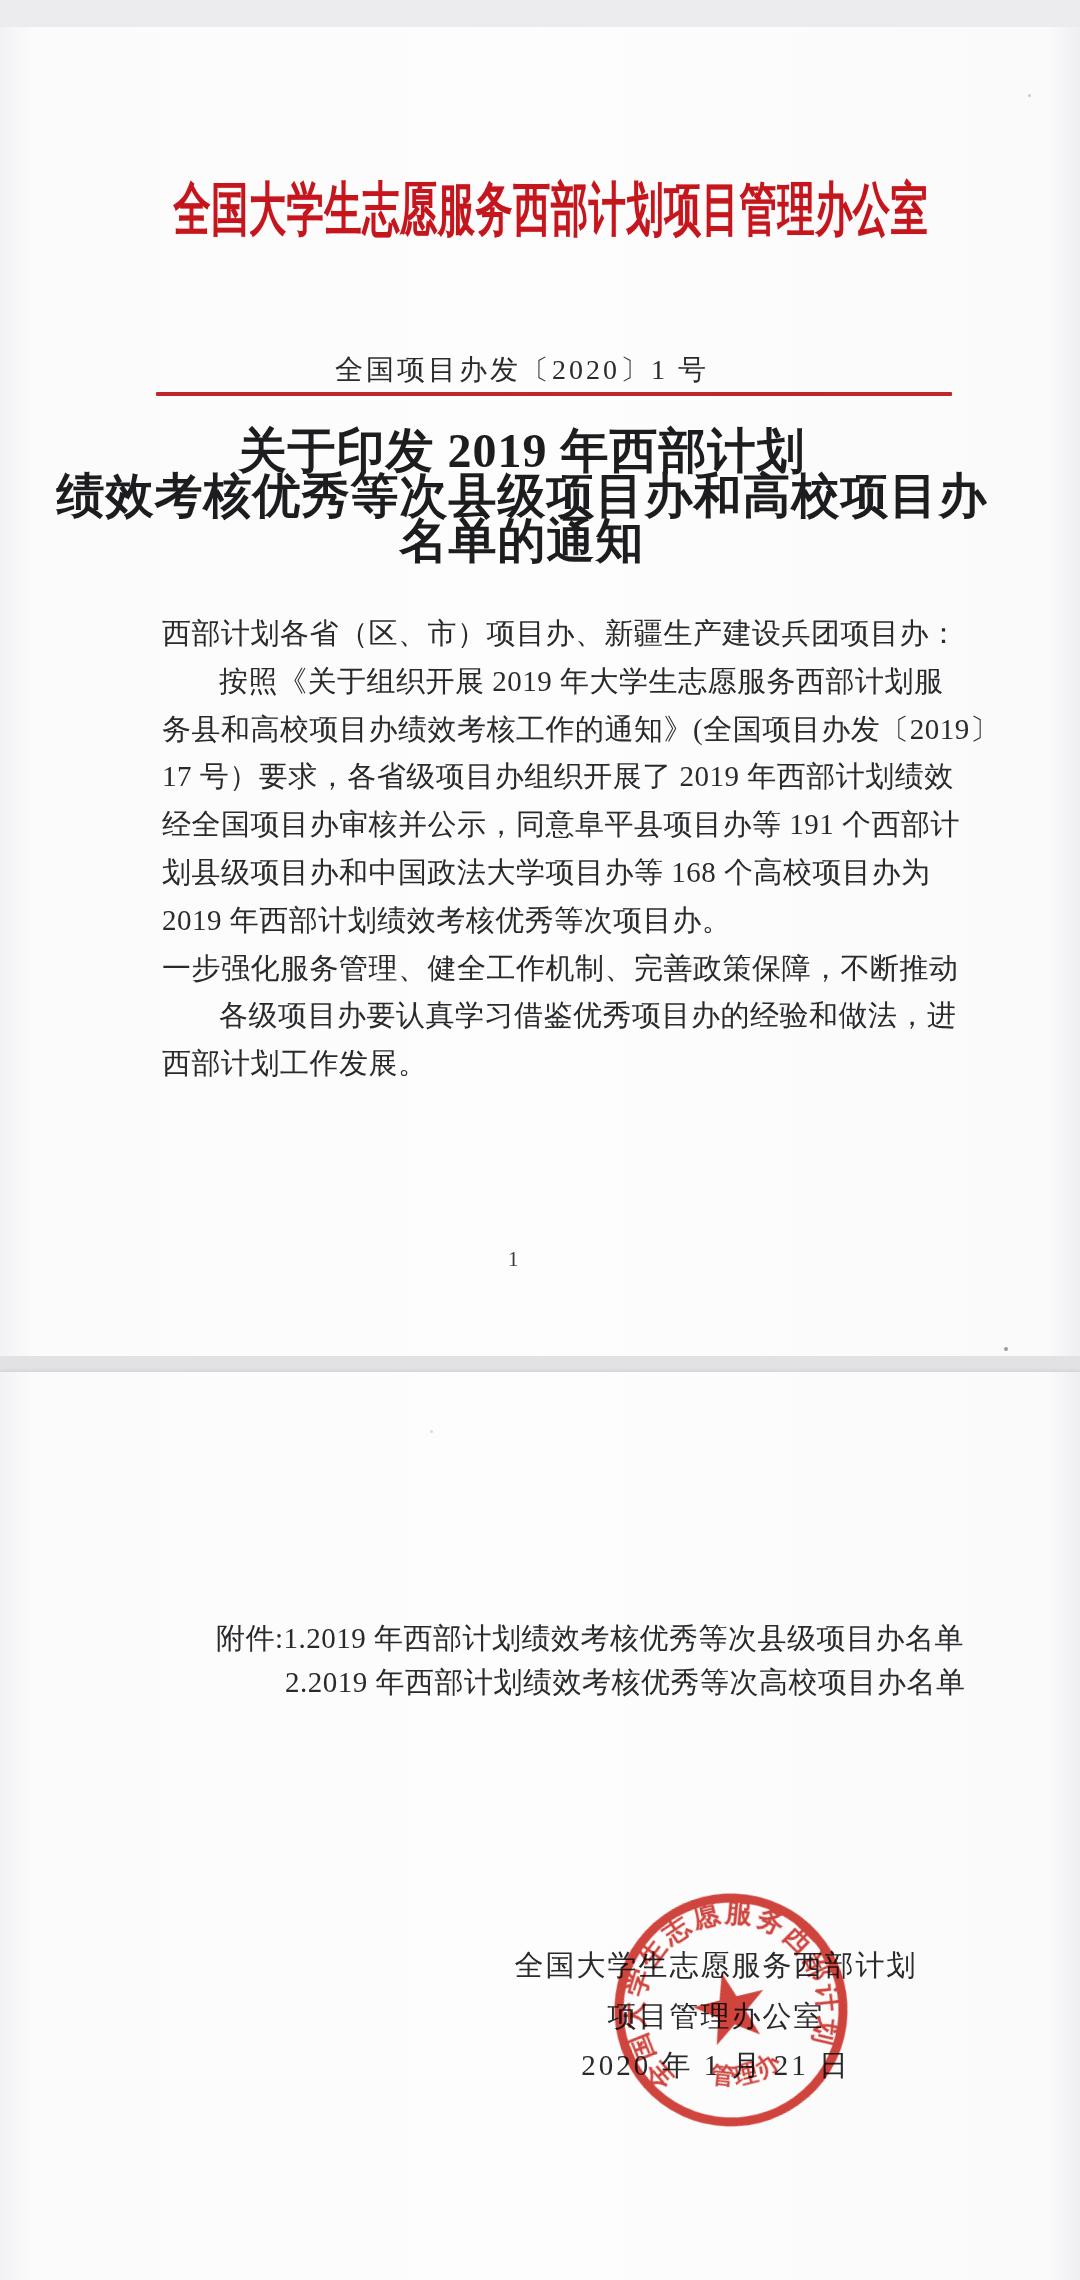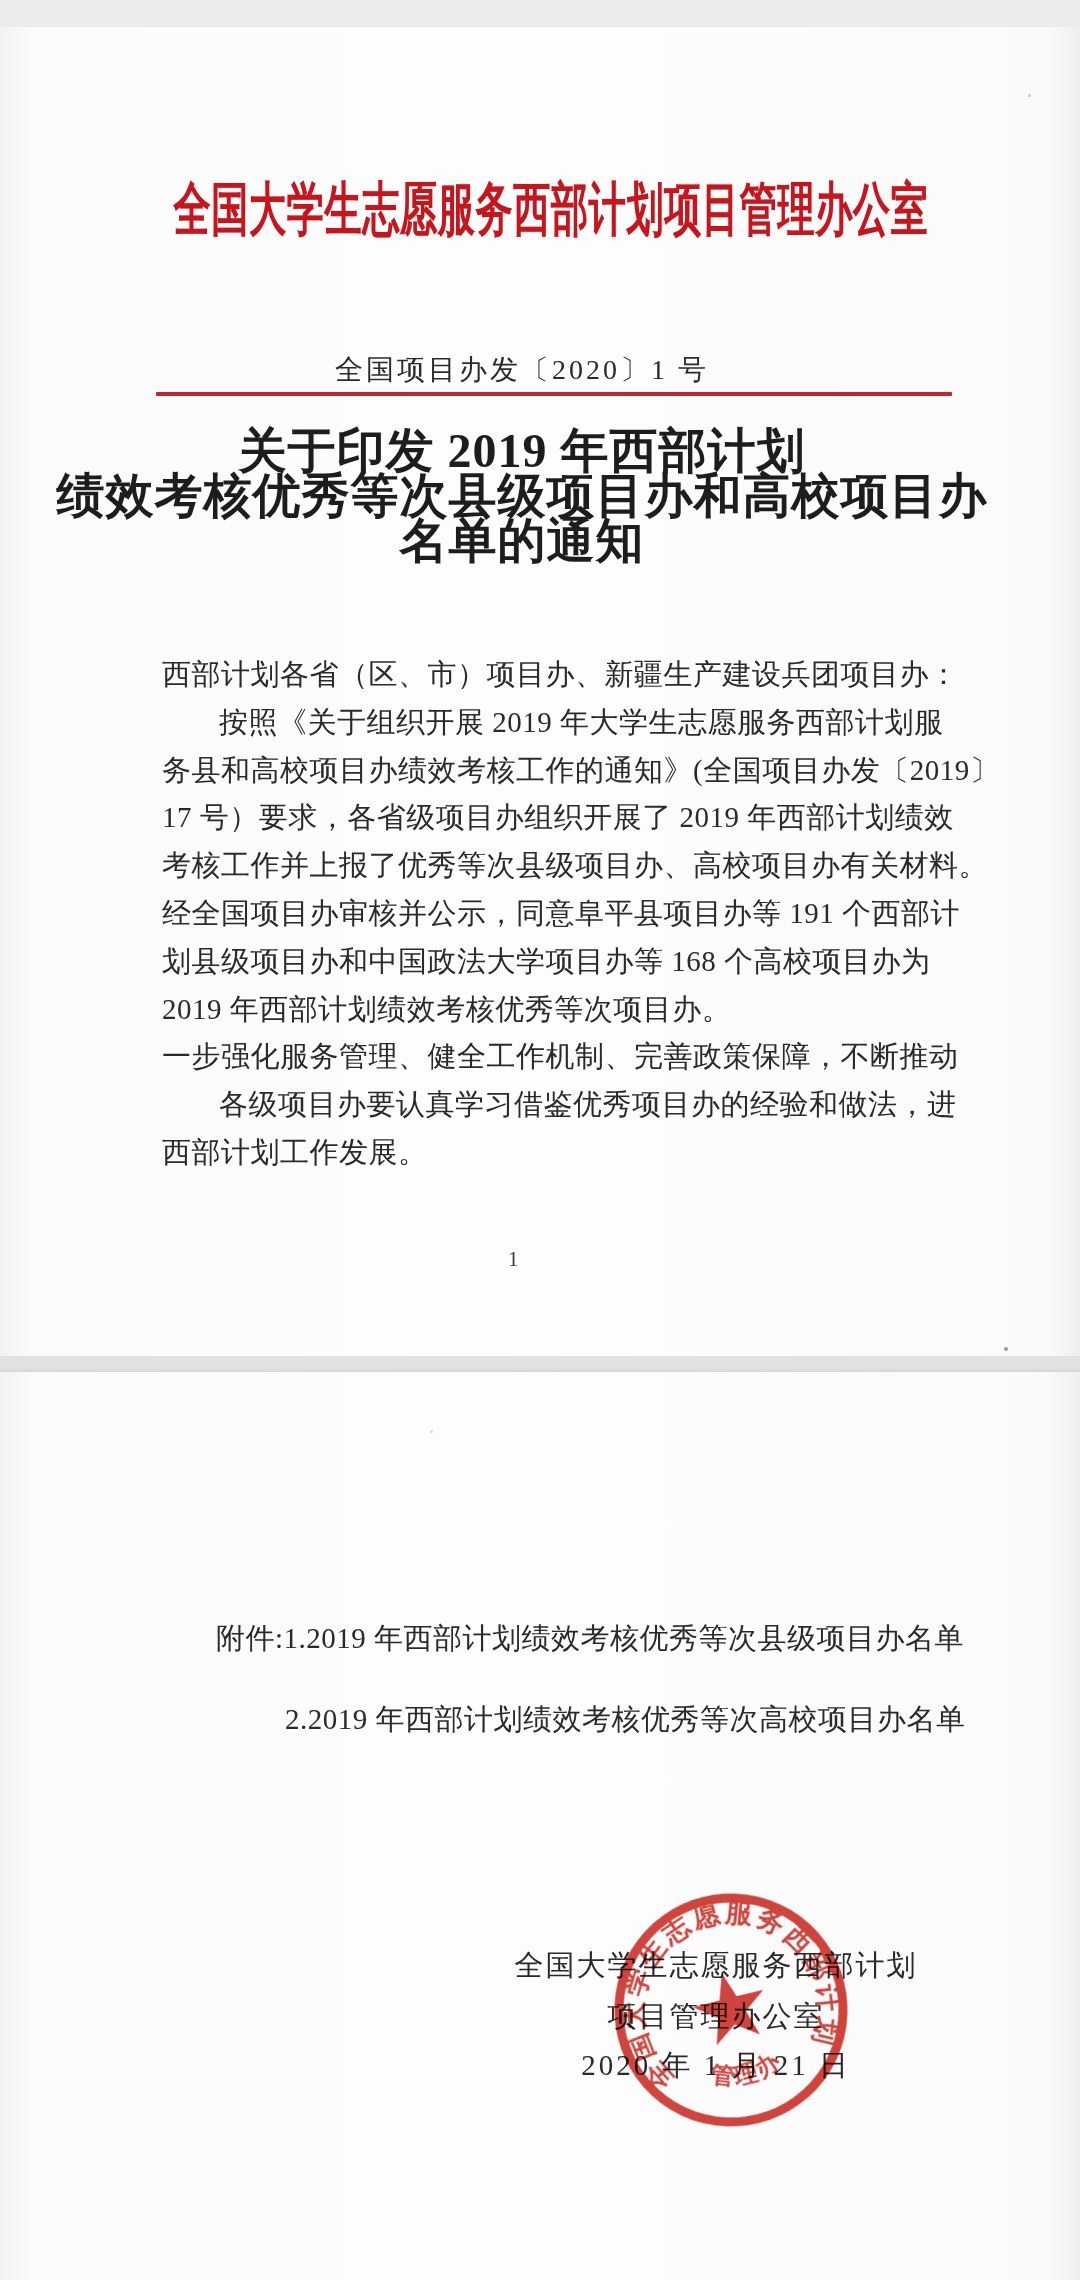--- a/index.html
+++ b/index.html
@@ -34,38 +34,38 @@
   .red-rule{
     position:absolute;top:365px;left:156px;width:796px;height:4px;
     background:#c0272d;border-radius:1px;
   }
   .doc-title{
     position:absolute;top:401px;left:0;width:1044px;text-align:center;
     font-size:48px;font-weight:bold;color:#1d1d1f;line-height:45px;
     letter-spacing:1px;
   }
   .body-text{
-    position:absolute;top:624px;left:162px;width:782px;
+    position:absolute;top:583px;left:162px;width:782px;
     font-size:29px;color:#2a2a2d;line-height:47.8px;
     letter-spacing:0.5px;white-space:nowrap;
   }
   .body-text .line{height:47.8px;}
   .body-text .indent{padding-left:57px;}
   .page-number{
     position:absolute;top:1220px;left:508px;
     font-size:21px;color:#3a3a3d;
   }
   
   .attach-line1{
     position:absolute;top:1619px;left:216px;
     font-size:29px;color:#2a2a2d;letter-spacing:0.5px;white-space:nowrap;
   }
   .attach-line2{
     position:absolute;top:1663px;left:285px;
-    font-size:29px;color:#2a2a2d;letter-spacing:0.5px;white-space:nowrap;margin-top:37px;
+    font-size:29px;color:#2a2a2d;letter-spacing:0.5px;white-space:nowrap;
   }
   .sig-line{
     position:absolute;left:716px;transform:translateX(-50%);
     font-size:29px;color:#2a2a2d;letter-spacing:2px;white-space:nowrap;
   }
   
   .seal{
     position:absolute;left:608px;top:1887px;width:246px;height:246px;
     transform:rotate(-14deg);
     mix-blend-mode:multiply;opacity:0.92;
@@ -91,21 +91,20 @@
     <div>关于印发 2019 年西部计划</div>
     <div>绩效考核优秀等次县级项目办和高校项目办</div>
     <div>名单的通知</div>
   </div>
 
   <div class="body-text">
     <div class="line">西部计划各省（区、市）项目办、新疆生产建设兵团项目办：</div>
     <div class="line indent">按照《关于组织开展 2019 年大学生志愿服务西部计划服</div>
     <div class="line">务县和高校项目办绩效考核工作的通知》(全国项目办发〔2019〕</div>
     <div class="line">17 号）要求，各省级项目办组织开展了 2019 年西部计划绩效</div>
-    <div class="line">考核工作并上报了优秀等次县级项目办、高校项目办有关材料。</div>
     <div class="line">经全国项目办审核并公示，同意阜平县项目办等 191 个西部计</div>
     <div class="line">划县级项目办和中国政法大学项目办等 168 个高校项目办为</div>
     <div class="line">2019 年西部计划绩效考核优秀等次项目办。</div>
     <div class="line">一步强化服务管理、健全工作机制、完善政策保障，不断推动</div>
     <div class="line indent">各级项目办要认真学习借鉴优秀项目办的经验和做法，进</div>
     <div class="line">西部计划工作发展。</div>
   </div>
 
   <div class="page-number">1</div>
 </div>

